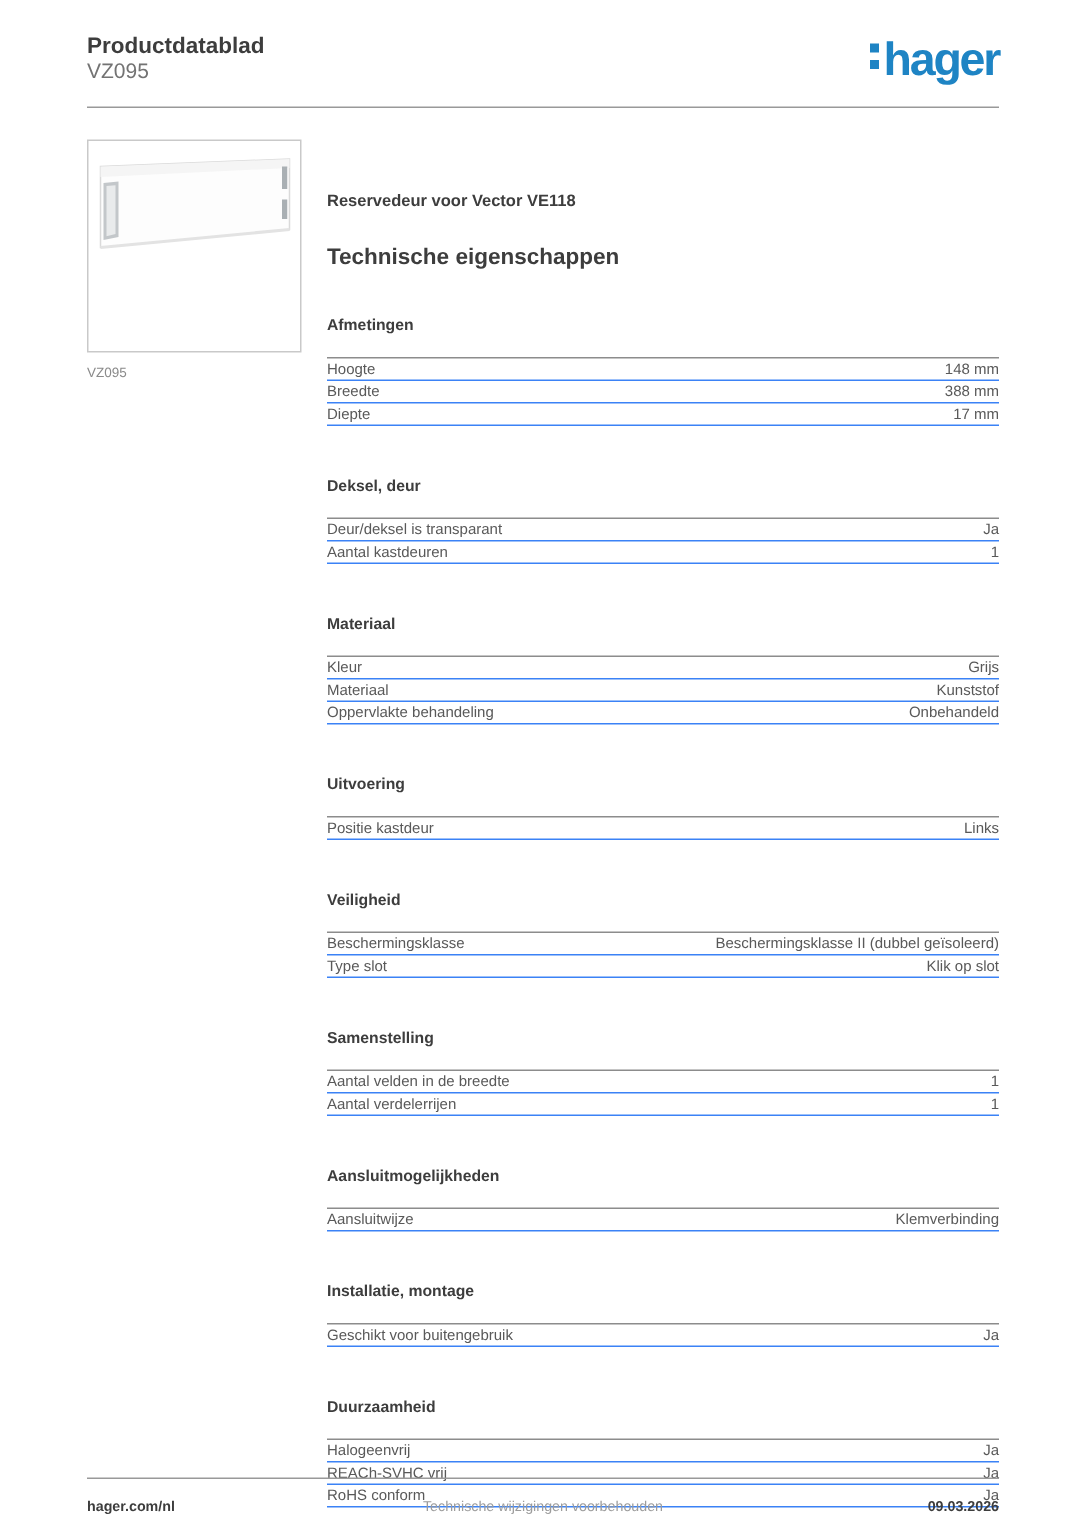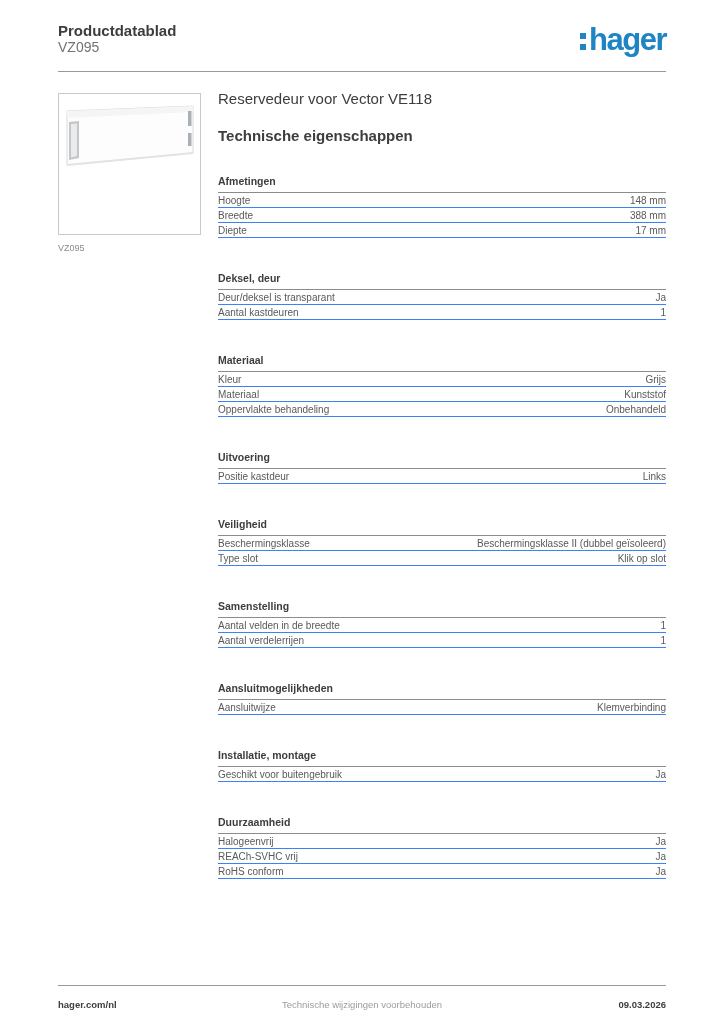--- a/index.html
+++ b/index.html
@@ -29,27 +29,27 @@
     width: 143px; height: 142px;
     border: 1px solid #c9c9c9; background: #ffffff;
   }
   .image-caption {
     position: absolute; top: 243px; left: 58px;
     font-size: 9px; color: #8a8a8a;
   }
 
   
   .right-col { position: absolute; top: 93px; left: 218px; width: 448px; }
-  .product-name { font-size: 15px; font-weight: normal; color: #3d3d3d; line-height: 11px; }
+  .product-name { font-size: 11px; font-weight: bold; color: #3d3d3d; line-height: 11px; margin-top: 36px; }
   .tech-title   { font-size: 15px; font-weight: bold; color: #3d3d3d; line-height: 11px; margin: 26px 0 5px 0; }
 
   .section { margin-top: 11px; }
   .section-heading {
     font-size: 10.5px; font-weight: bold; color: #3d3d3d;
-    line-height: 10px; padding-bottom: 6px;
+    line-height: 10px; padding-bottom: 16px;
     border-bottom: 1px solid #8c8c8c;
     margin-top: 35px;
   }
   .spec-row {
     display: flex; justify-content: space-between; align-items: baseline;
     font-size: 10px; line-height: 10px; color: #595959;
     padding: 3px 0 1px 0;
     border-bottom: 1px solid #3b82f6;
   }
   .spec-label { text-align: left; }
@@ -63,21 +63,21 @@
   .footer-right { position: absolute; right: 0; font-weight: bold; color: #3d3d3d; }
 </style>
 </head>
 <body>
 
 <div class="page">
 
   <div class="header">
     <div class="header-title">Productdatablad</div>
     <div class="header-code">VZ095</div>
-    <div class="logo" style="color: rgb(30, 132, 196);">
+    <div class="logo" style="color: rgb(30, 132, 196); align-items: center;">
       <span class="logo-colon">
           <span style="background: rgb(30, 132, 196);"></span>
           <span style="background: rgb(30, 132, 196);"></span>
         </span>
       <span class="logo-word">hager</span>
     </div>
   </div>
   <div class="header-rule"></div>
 
   <div class="image-box">

